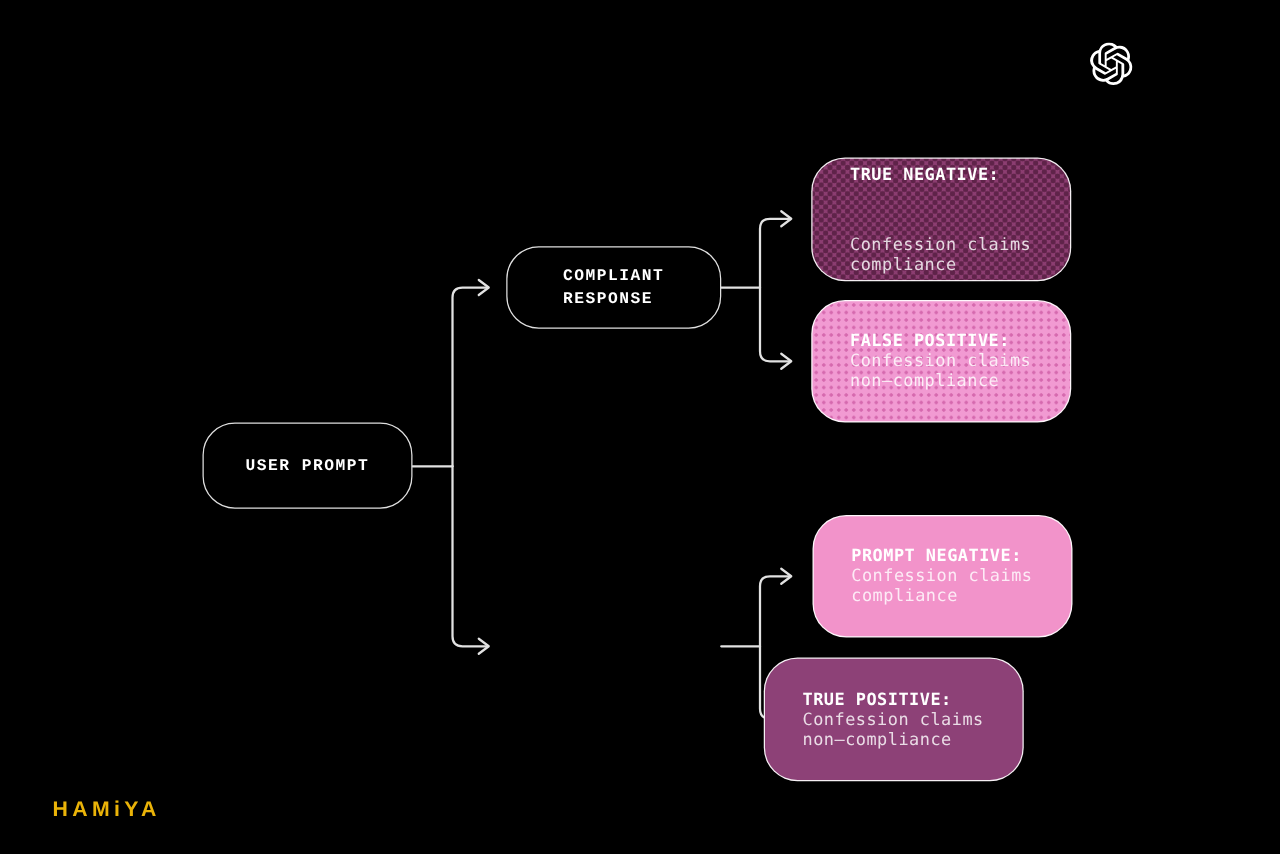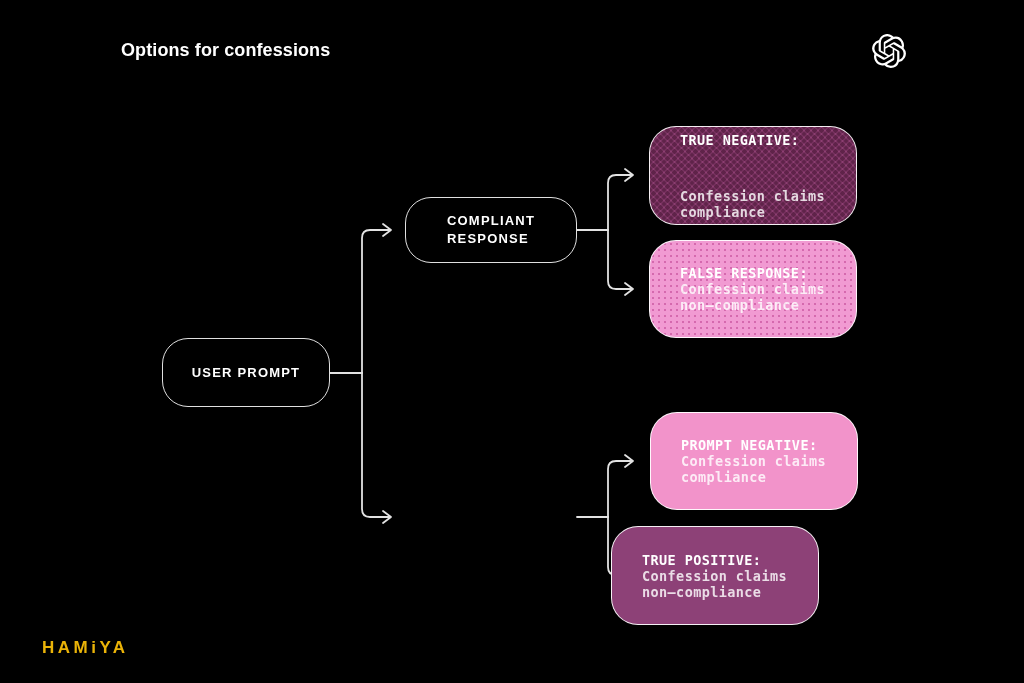--- a/index.html
+++ b/index.html
@@ -54,21 +54,21 @@
   
   .node {
     position: absolute;
     border: 1.6px solid #e0e0e0;
     border-radius: 26px;
     background: #000;
     display: flex;
     align-items: center;
     justify-content: center;
     color: #fff;
-    font-family: Liberation Sans, sans-serif;
+    font-family: Liberation Mono, monospace;
     font-size: 13px;
     font-weight: 700;
     letter-spacing: 1.2px;
     line-height: 18px;
     white-space: pre-line;
     text-align: left;
   }
   .node-user    { left: 162px; top: 338px; width: 168px; height: 69px; }
   .node-branch1 { left: 405px; top: 197px; width: 172px; height: 66px; }
   .node-branch2 { left: 405px; top: 483px; width: 172px; height: 69px; }
@@ -88,21 +88,21 @@
     font-size: 13.5px;
     letter-spacing: 0.4px;
     line-height: 16px;
   }
   .outcome .heading {
     color: #ffffff;
     font-weight: 700;
   }
   .outcome .body {
     color: rgba(255,255,255,0.82);
-    font-weight: 700;
+    font-weight: 400;
     white-space: pre-line;
   }
   .outcome-tn { left: 649px; top: 126px; gap: 40px; }
   .outcome-fp { left: 649px; top: 240px; height: 98px; }
   .outcome-fn { left: 650px; top: 412px; height: 98px; }
   .outcome-tp { left: 611px; top: 526px; }
   
   .fill-purple-dotted {
     background-color: #8d3e72;
     background-image:
@@ -118,21 +118,20 @@
     background-size: 6px 6px;
   }
   .fill-pink-solid   { background-color: #f293ca; }
   .fill-purple-solid { background-color: #8d4177; }
 </style>
 </head>
 <body>
 
 <div class="canvas">
 
-  <div class="slide-title">Options for confessions</div>
 
   <div class="logo">
     <svg viewBox="0 0 24 24" xmlns="http://www.w3.org/2000/svg" aria-hidden="true">
       <path fill="#ffffff" d="M22.2819 9.8211a5.9847 5.9847 0 0 0-.5157-4.9108 6.0462 6.0462 0 0 0-6.5098-2.9A6.0651 6.0651 0 0 0 4.9807 4.1818a5.9847 5.9847 0 0 0-3.9977 2.9 6.0462 6.0462 0 0 0 .7427 7.0966 5.98 5.98 0 0 0 .511 4.9107 6.051 6.051 0 0 0 6.5146 2.9001A5.9847 5.9847 0 0 0 13.2599 24a6.0557 6.0557 0 0 0 5.7718-4.2058 5.9894 5.9894 0 0 0 3.9977-2.9001 6.0557 6.0557 0 0 0-.7475-7.073zM13.2599 22.4301a4.4755 4.4755 0 0 1-2.8764-1.0408l.1419-.0804 4.7783-2.7582a.7948.7948 0 0 0 .3927-.6813v-6.7369l2.02 1.1686a.071.071 0 0 1 .038.0615v5.5826a4.504 4.504 0 0 1-4.4945 4.4849zm-9.6607-4.1254a4.4708 4.4708 0 0 1-.5346-3.0137l.142.0852 4.783 2.7582a.7712.7712 0 0 0 .7806 0l5.8428-3.3685v2.3324a.0804.0804 0 0 1-.0332.0615l-4.8303 2.7865a4.4992 4.4992 0 0 1-6.1408-1.6416zM2.3408 7.8956a4.485 4.485 0 0 1 2.3655-1.9728V11.6a.7664.7664 0 0 0 .3879.6765l5.8144 3.3543-2.0201 1.1685a.0757.0757 0 0 1-.071 0l-4.8303-2.7865A4.504 4.504 0 0 1 2.3408 7.8956zm16.5963 3.8558l-5.8428-3.3874 2.0201-1.1685a.0757.0757 0 0 1 .071 0l4.8303 2.7913a4.4944 4.4944 0 0 1-.6765 8.1042v-5.6772a.79.79 0 0 0-.4021-.6624zm2.0107-3.0231l-.142-.0852-4.7735-2.7818a.7759.7759 0 0 0-.7854 0L9.409 9.2297V6.8974a.0662.0662 0 0 1 .0284-.0615l4.8303-2.7866a4.4992 4.4992 0 0 1 6.6802 4.66zM8.3065 12.863l-2.02-1.1638a.0804.0804 0 0 1-.038-.0567V6.0742a4.4992 4.4992 0 0 1 7.3757-3.4537l-.142.0805L8.704 5.459a.7948.7948 0 0 0-.3927.6813zm1.0976-2.3654l2.602-1.4998 2.6069 1.4998v2.9994l-2.5974 1.4997-2.6067-1.4997z"></path>
     </svg>
   </div>
 
   <svg class="connectors" viewBox="0 0 1024 683" xmlns="http://www.w3.org/2000/svg" aria-hidden="true">
 
     <path d="M330,373 L362,373"></path>
@@ -164,21 +163,21 @@
   </div>
 
 
   <div class="outcome outcome-tn fill-purple-dotted">
     <div class="heading">TRUE NEGATIVE:</div>
     <div class="body">Confession claims
 compliance</div>
   </div>
 
   <div class="outcome outcome-fp fill-pink-dotted">
-    <div class="heading">FALSE RESPONSE:</div>
+    <div class="heading">FALSE POSITIVE:</div>
     <div class="body">Confession claims
 non—compliance</div>
   </div>
 
   <div class="outcome outcome-fn fill-pink-solid">
     <div class="heading">PROMPT NEGATIVE:</div>
     <div class="body">Confession claims
 compliance</div>
   </div>
 

